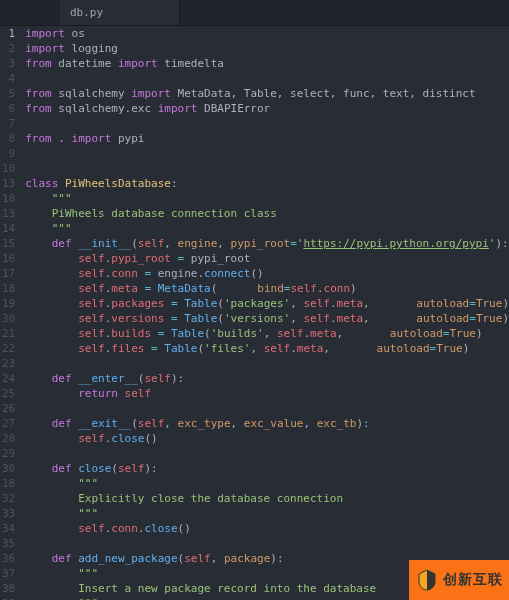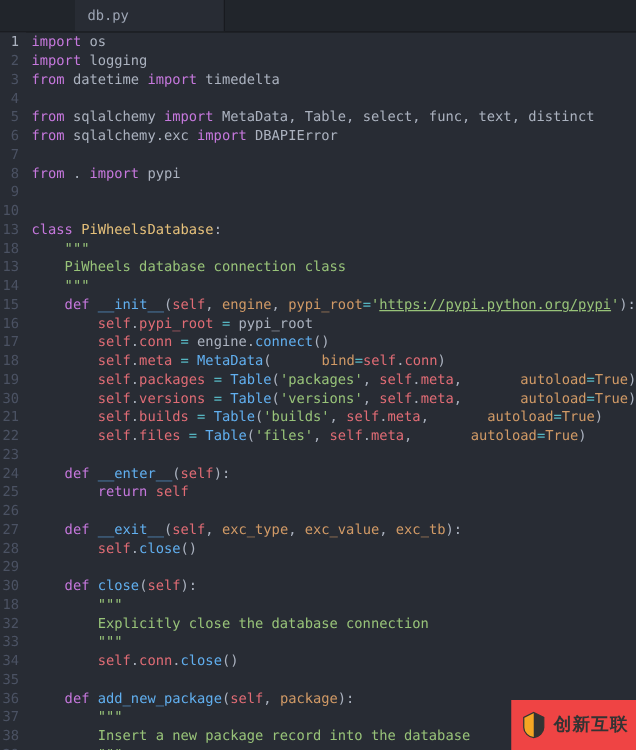--- a/index.html
+++ b/index.html
@@ -68,21 +68,21 @@
   .const{ color: #d19a66; }
   .op  { color: #56b6c2; }
   .docs{ color: #98c379; }
   .t   { color: #98c379; } 
   .logo {
     position: absolute;
     right: 0;
     bottom: 0;
     width: 100px;
     height: 40px;
-    background: #ef4444;
+    background: #f97316;
     display: flex;
     align-items: center;
     justify-content: center;
     font-family: sans-serif;
     font-size: 14px;
     font-weight: bold;
     letter-spacing: 1px;
   }
   .logo svg { margin-right:4px; }
   .logo-text { color:#333; }

